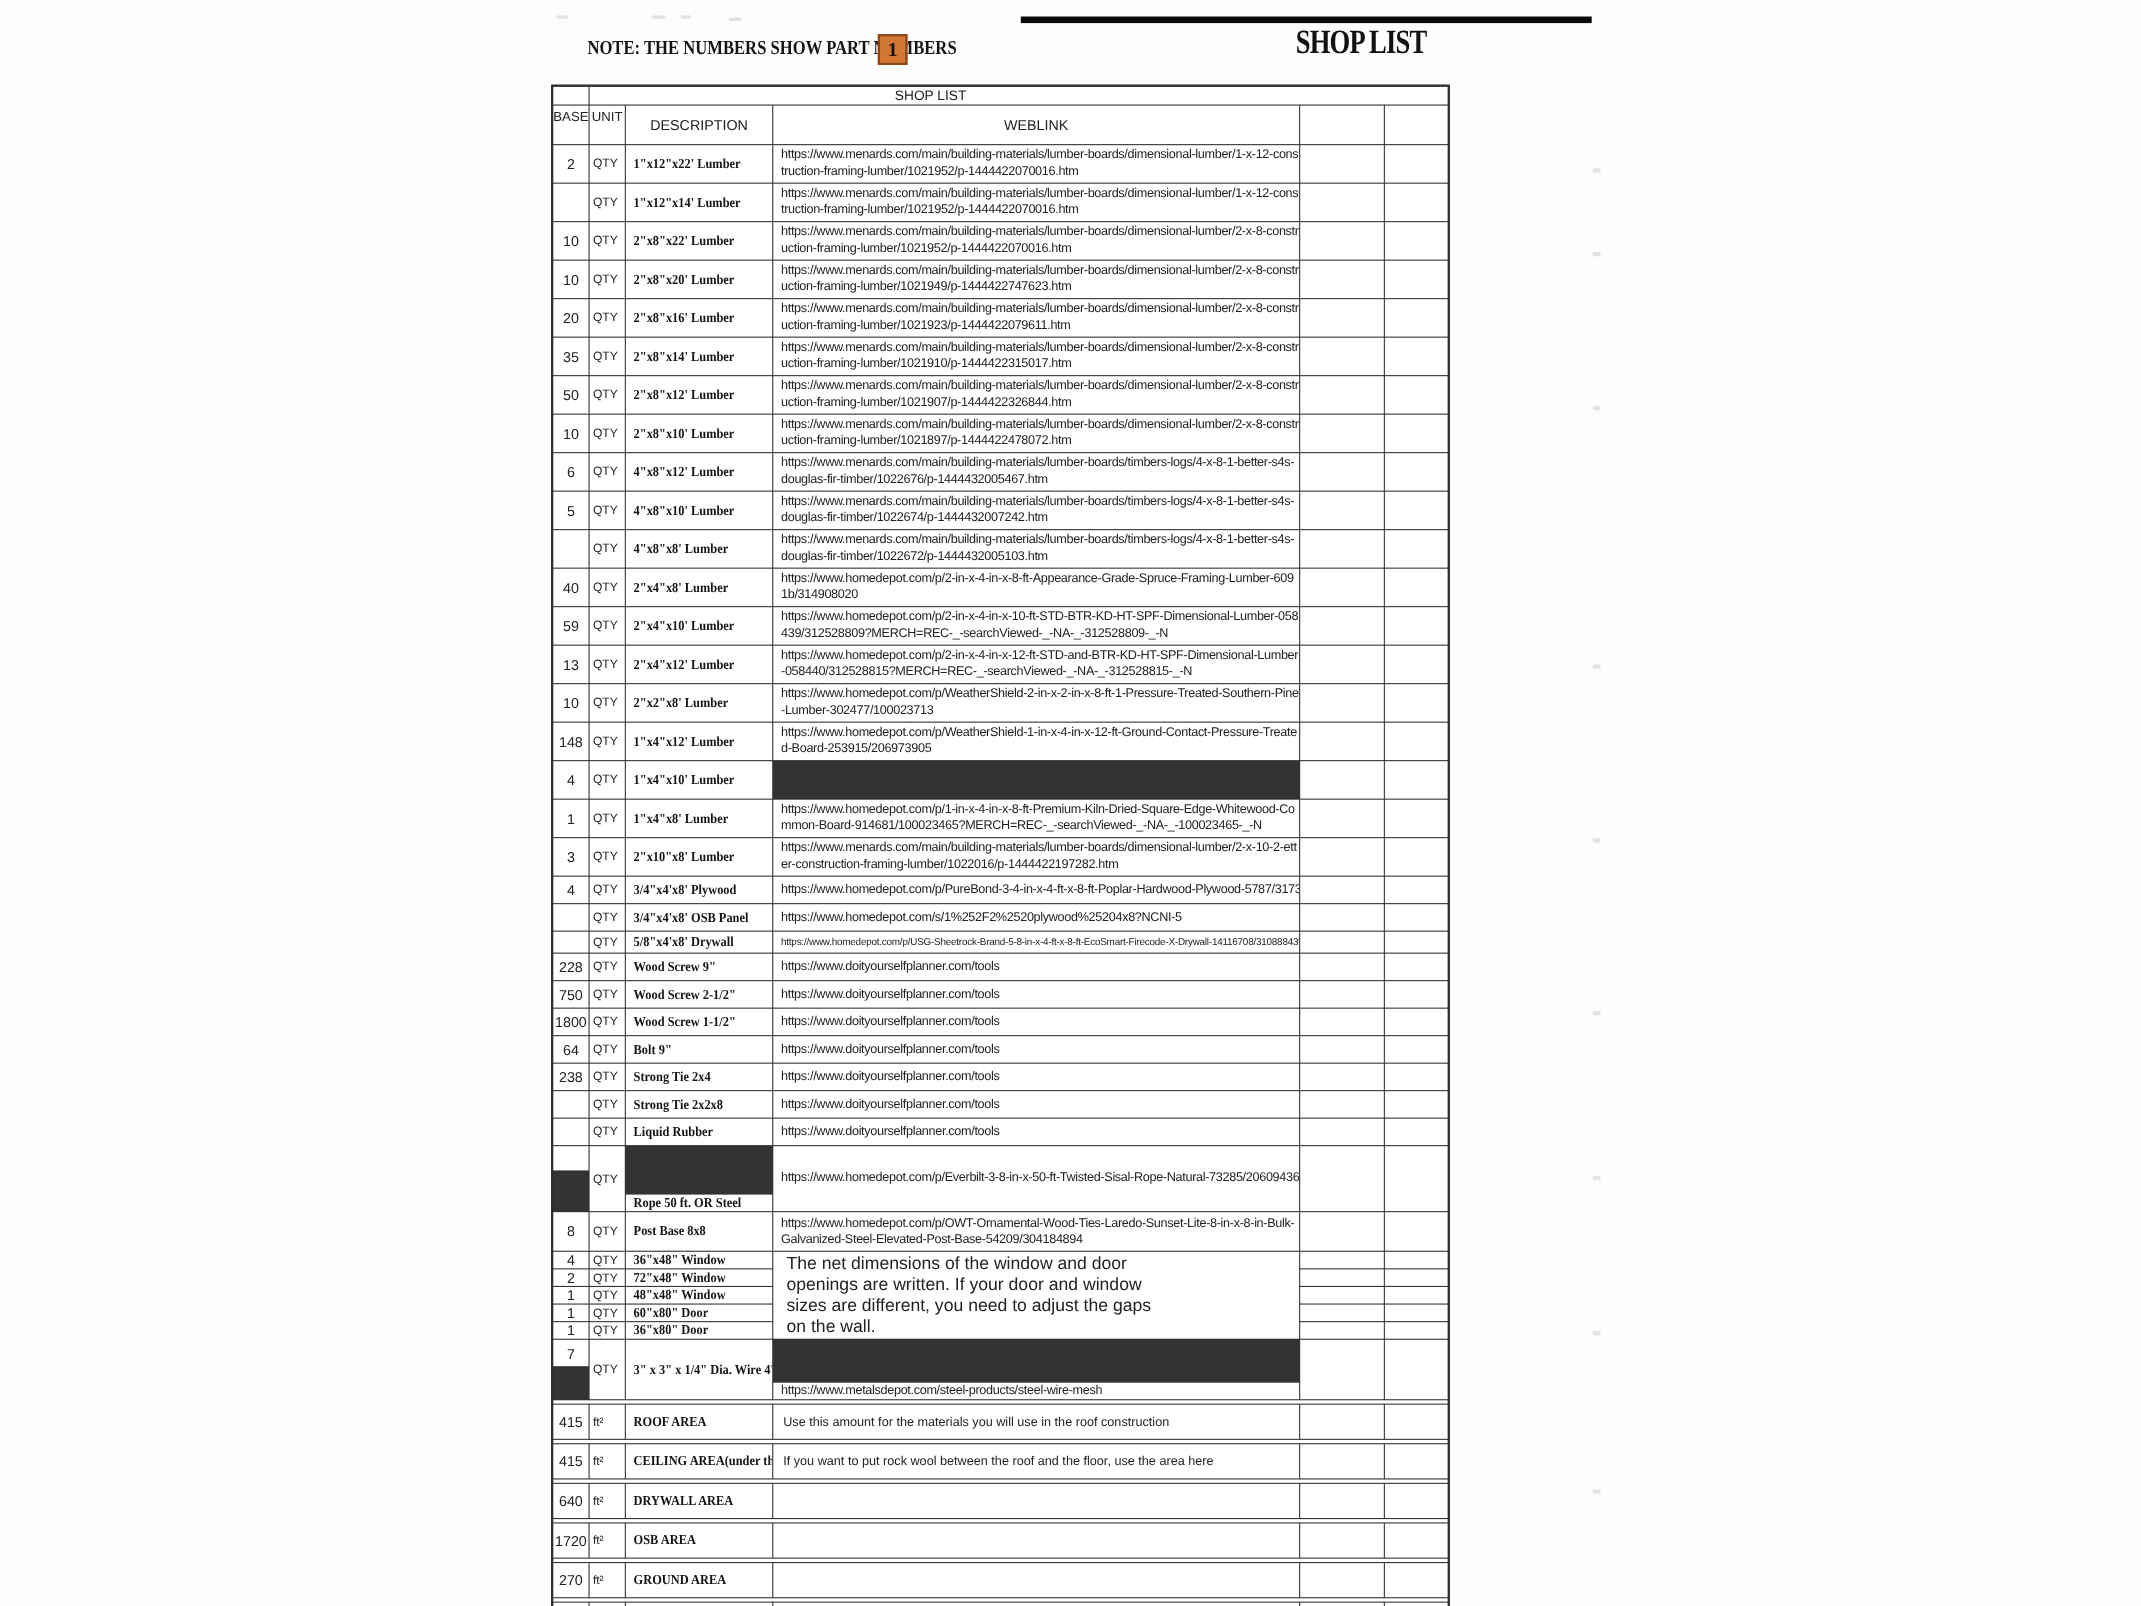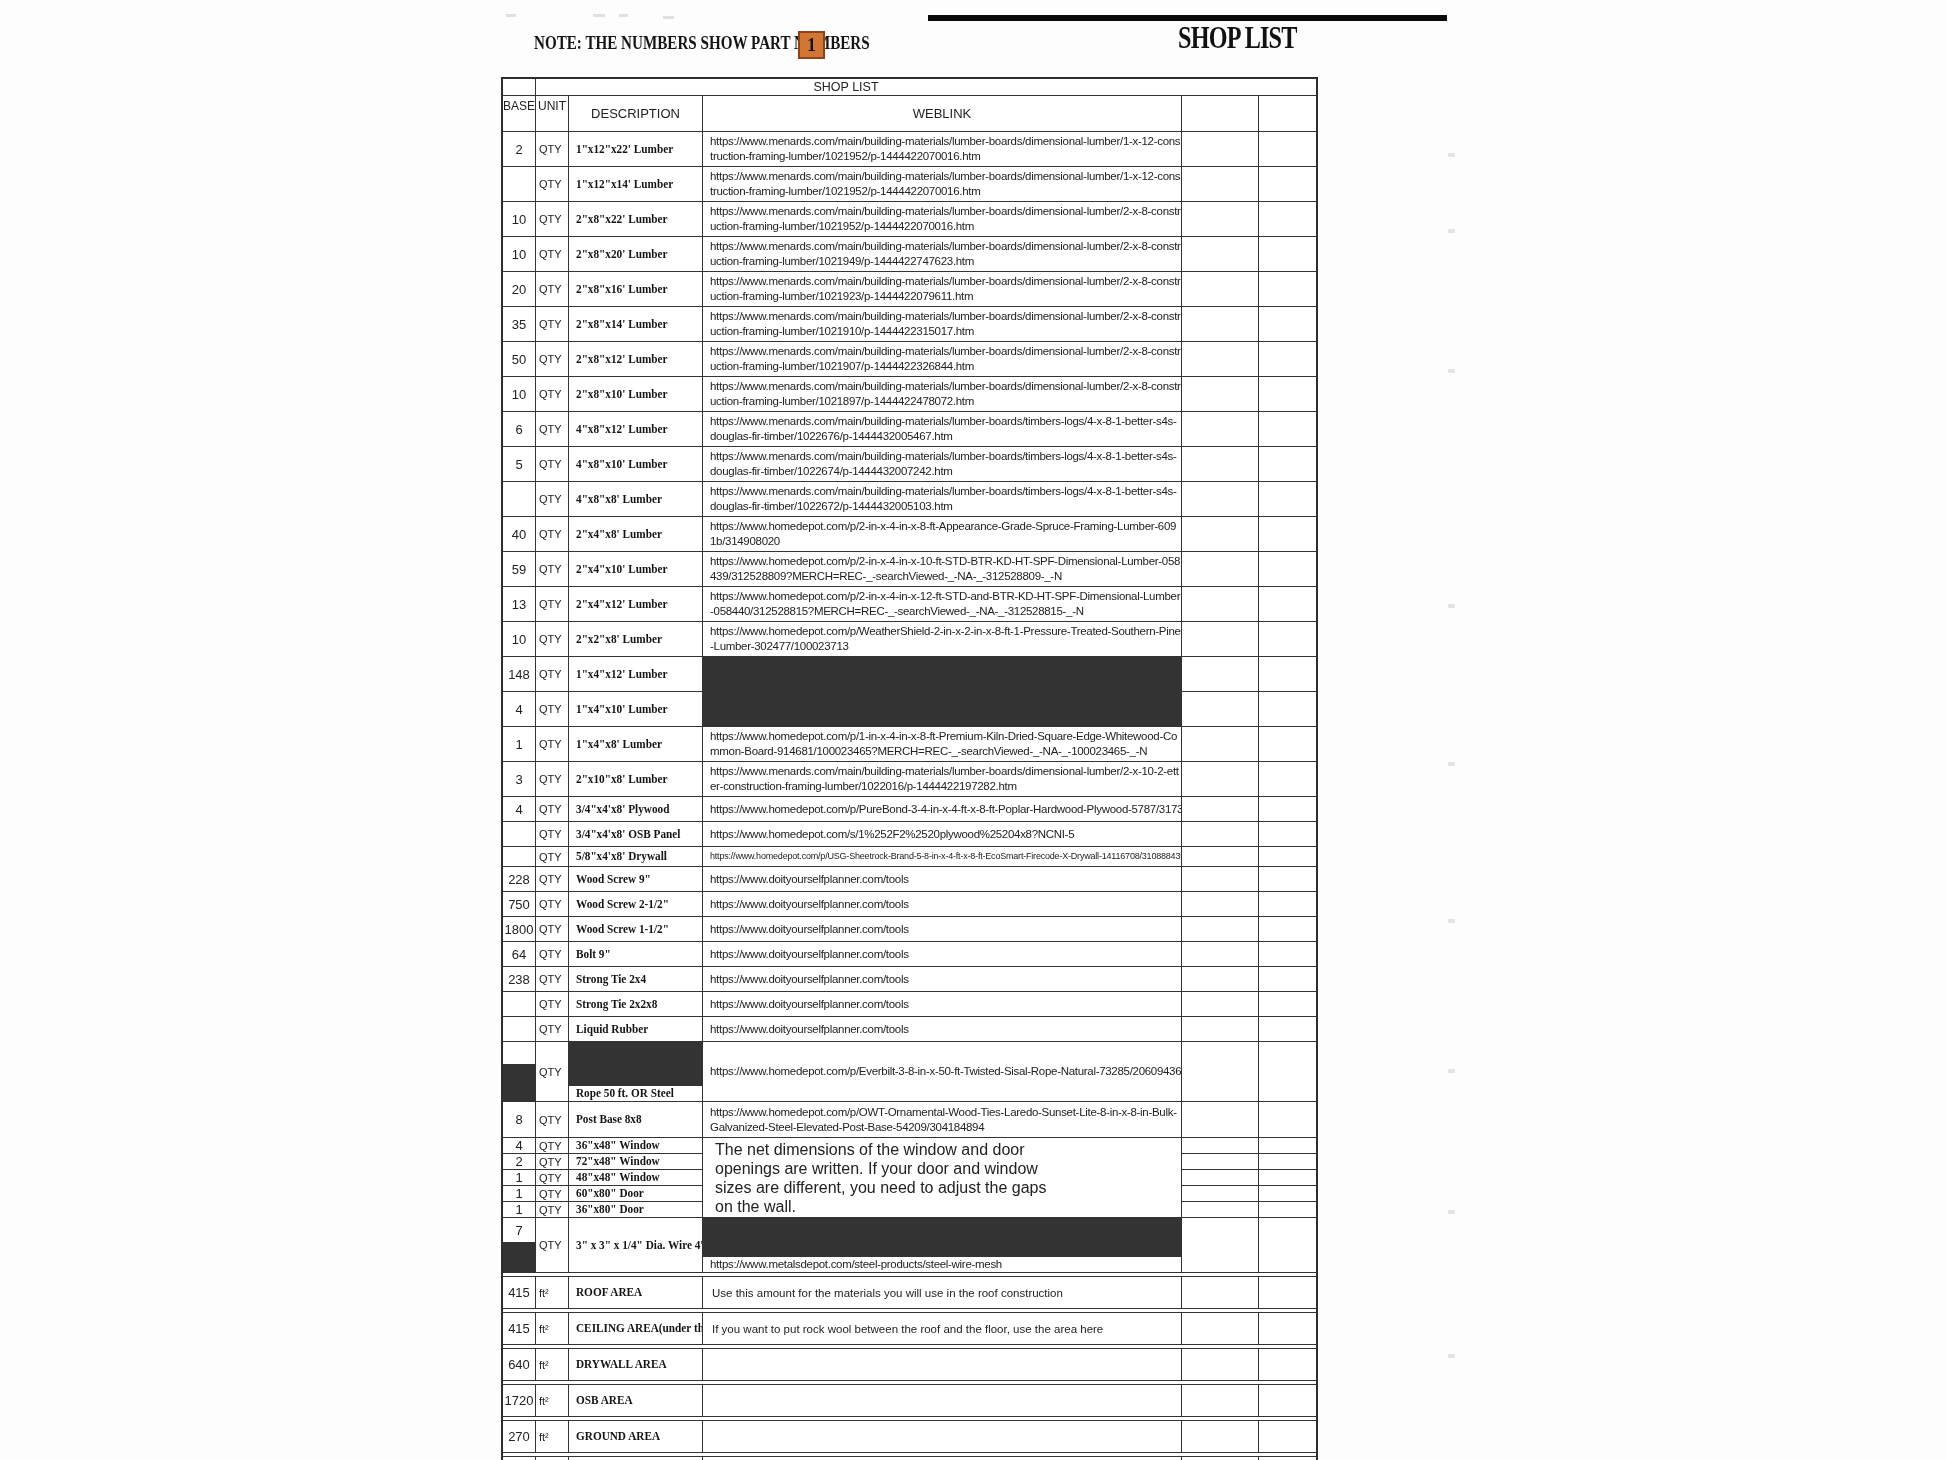--- a/index.html
+++ b/index.html
@@ -195,20 +195,21 @@
         <span>2"x2"x8' Lumber</span>
       </div>
       <div class="c-link wrap" style="grid-area: 17 / 4;">https://www.homedepot.com/p/WeatherShield-2-in-x-2-in-x-8-ft-1-Pressure-Treated-Southern-Pine-Lumber-302477/100023713</div>
       <div style="grid-area: 17 / 5;"></div>
       <div style="grid-area: 17 / 6;"></div>
       <div class="c-num" style="grid-area: 18 / 1; height: 34px;">148</div>
       <div class="c-unit" style="grid-area: 18 / 2;">QTY</div>
       <div class="c-desc" style="grid-area: 18 / 3;">
         <span>1"x4"x12' Lumber</span>
       </div>
+      <div class="c-link wrap" style="grid-area: 18 / 4;">https://www.homedepot.com/p/WeatherShield-1-in-x-4-in-x-12-ft-Ground-Contact-Pressure-Treated-Board-253915/206973905</div>
       <div style="grid-area: 18 / 5;"></div>
       <div style="grid-area: 18 / 6;"></div>
       <div class="c-num" style="grid-area: 19 / 1; height: 34px;">4</div>
       <div class="c-unit" style="grid-area: 19 / 2;">QTY</div>
       <div class="c-desc" style="grid-area: 19 / 3;">
         <span>1"x4"x10' Lumber</span>
       </div>
       <div style="grid-area: 19 / 5;"></div>
       <div style="grid-area: 19 / 6;"></div>
       <div class="c-num" style="grid-area: 20 / 1; height: 34px;">1</div>

